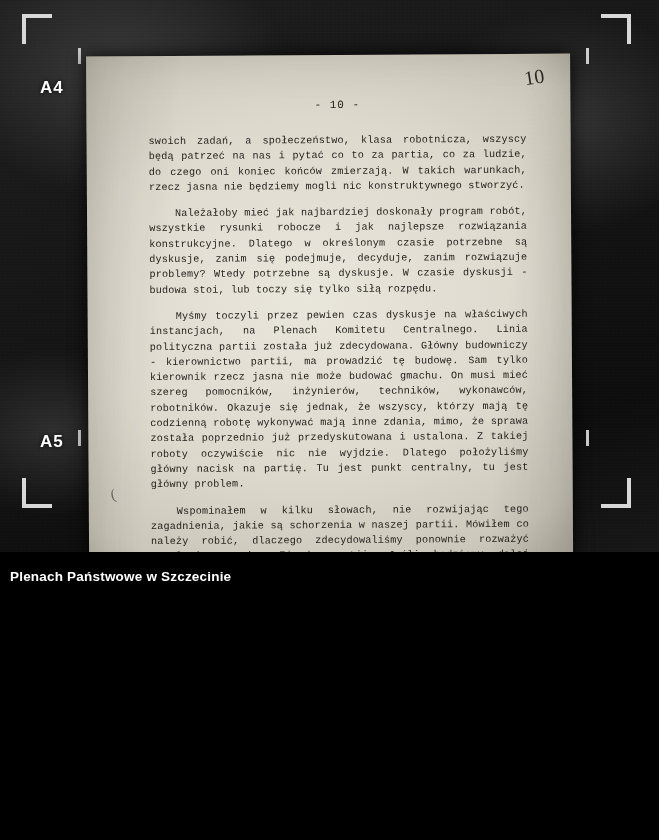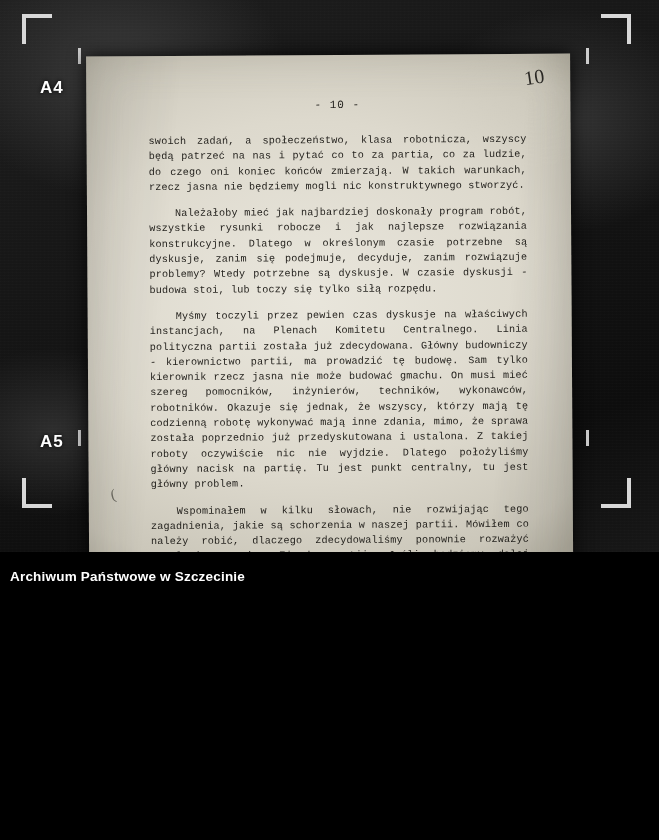--- a/index.html
+++ b/index.html
@@ -212,16 +212,16 @@
         <p>Należałoby mieć jak najbardziej doskonały program robót, wszystkie rysunki robocze i jak najlepsze rozwiązania konstrukcyjne. Dlatego w określonym czasie potrzebne są dyskusje, zanim się podejmuje, decyduje, zanim rozwiązuje problemy? Wtedy potrzebne są dyskusje. W czasie dyskusji - budowa stoi, lub toczy się tylko siłą rozpędu.</p>
         <p>Myśmy toczyli przez pewien czas dyskusje na właściwych instancjach, na Plenach Komitetu Centralnego. Linia polityczna partii została już zdecydowana. Główny budowniczy - kierownictwo partii, ma prowadzić tę budowę. Sam tylko kierownik rzecz jasna nie może budować gmachu. On musi mieć szereg pomocników, inżynierów, techników, wykonawców, robotników. Okazuje się jednak, że wszyscy, którzy mają tę codzienną robotę wykonywać mają inne zdania, mimo, że sprawa została poprzednio już przedyskutowana i ustalona. Z takiej roboty oczywiście nic nie wyjdzie. Dlatego położyliśmy główny nacisk na partię. Tu jest punkt centralny, tu jest główny problem.</p>
         <p>Wspominałem w kilku słowach, nie rozwijając tego zagadnienia, jakie są schorzenia w naszej partii. Mówiłem co należy robić, dlaczego zdecydowaliśmy ponownie rozważyć ustalenie terminu Zjazdu partii. Jeśli będziemy dalej prowadzić tylko dyskusje, to niczego nie zdziałamy, Zjazd nie spełni ciążących na nim zadań. Będzie to tylko niewypał, gorzej niż niewypał. Zjazd Partii w takiej sytuacji, przy takim zamieszaniu ideologicznym jakie dziś jeszcze istnieje, byłby tylko krokiem wstecz, a nie krokiem naprzód. A my chcemy mieć Zjazd, który byłby rzeczywiście krokiem naprzód. I dlatego towarzysze tak stawiamy sprawę. Dlatego nie mówiłem o dodatnich stronach prasy, które bezsprzecznie są.</p>
         <p>Przemawiałem do was, jako do bardzo odpowiedzialnych członków partii, do ludzi, którzy zajmują określone pozycje</p>
       </div>
 
     </div>
   </div>
 
   <div id="caption-bar">
-    <div id="caption-text">Archiwum Państwowe w Szczecinie</div>
+    <div id="caption-text">Plenach Państwowe w Szczecinie</div>
   </div>
 
 </div>
 
 </body></html>

